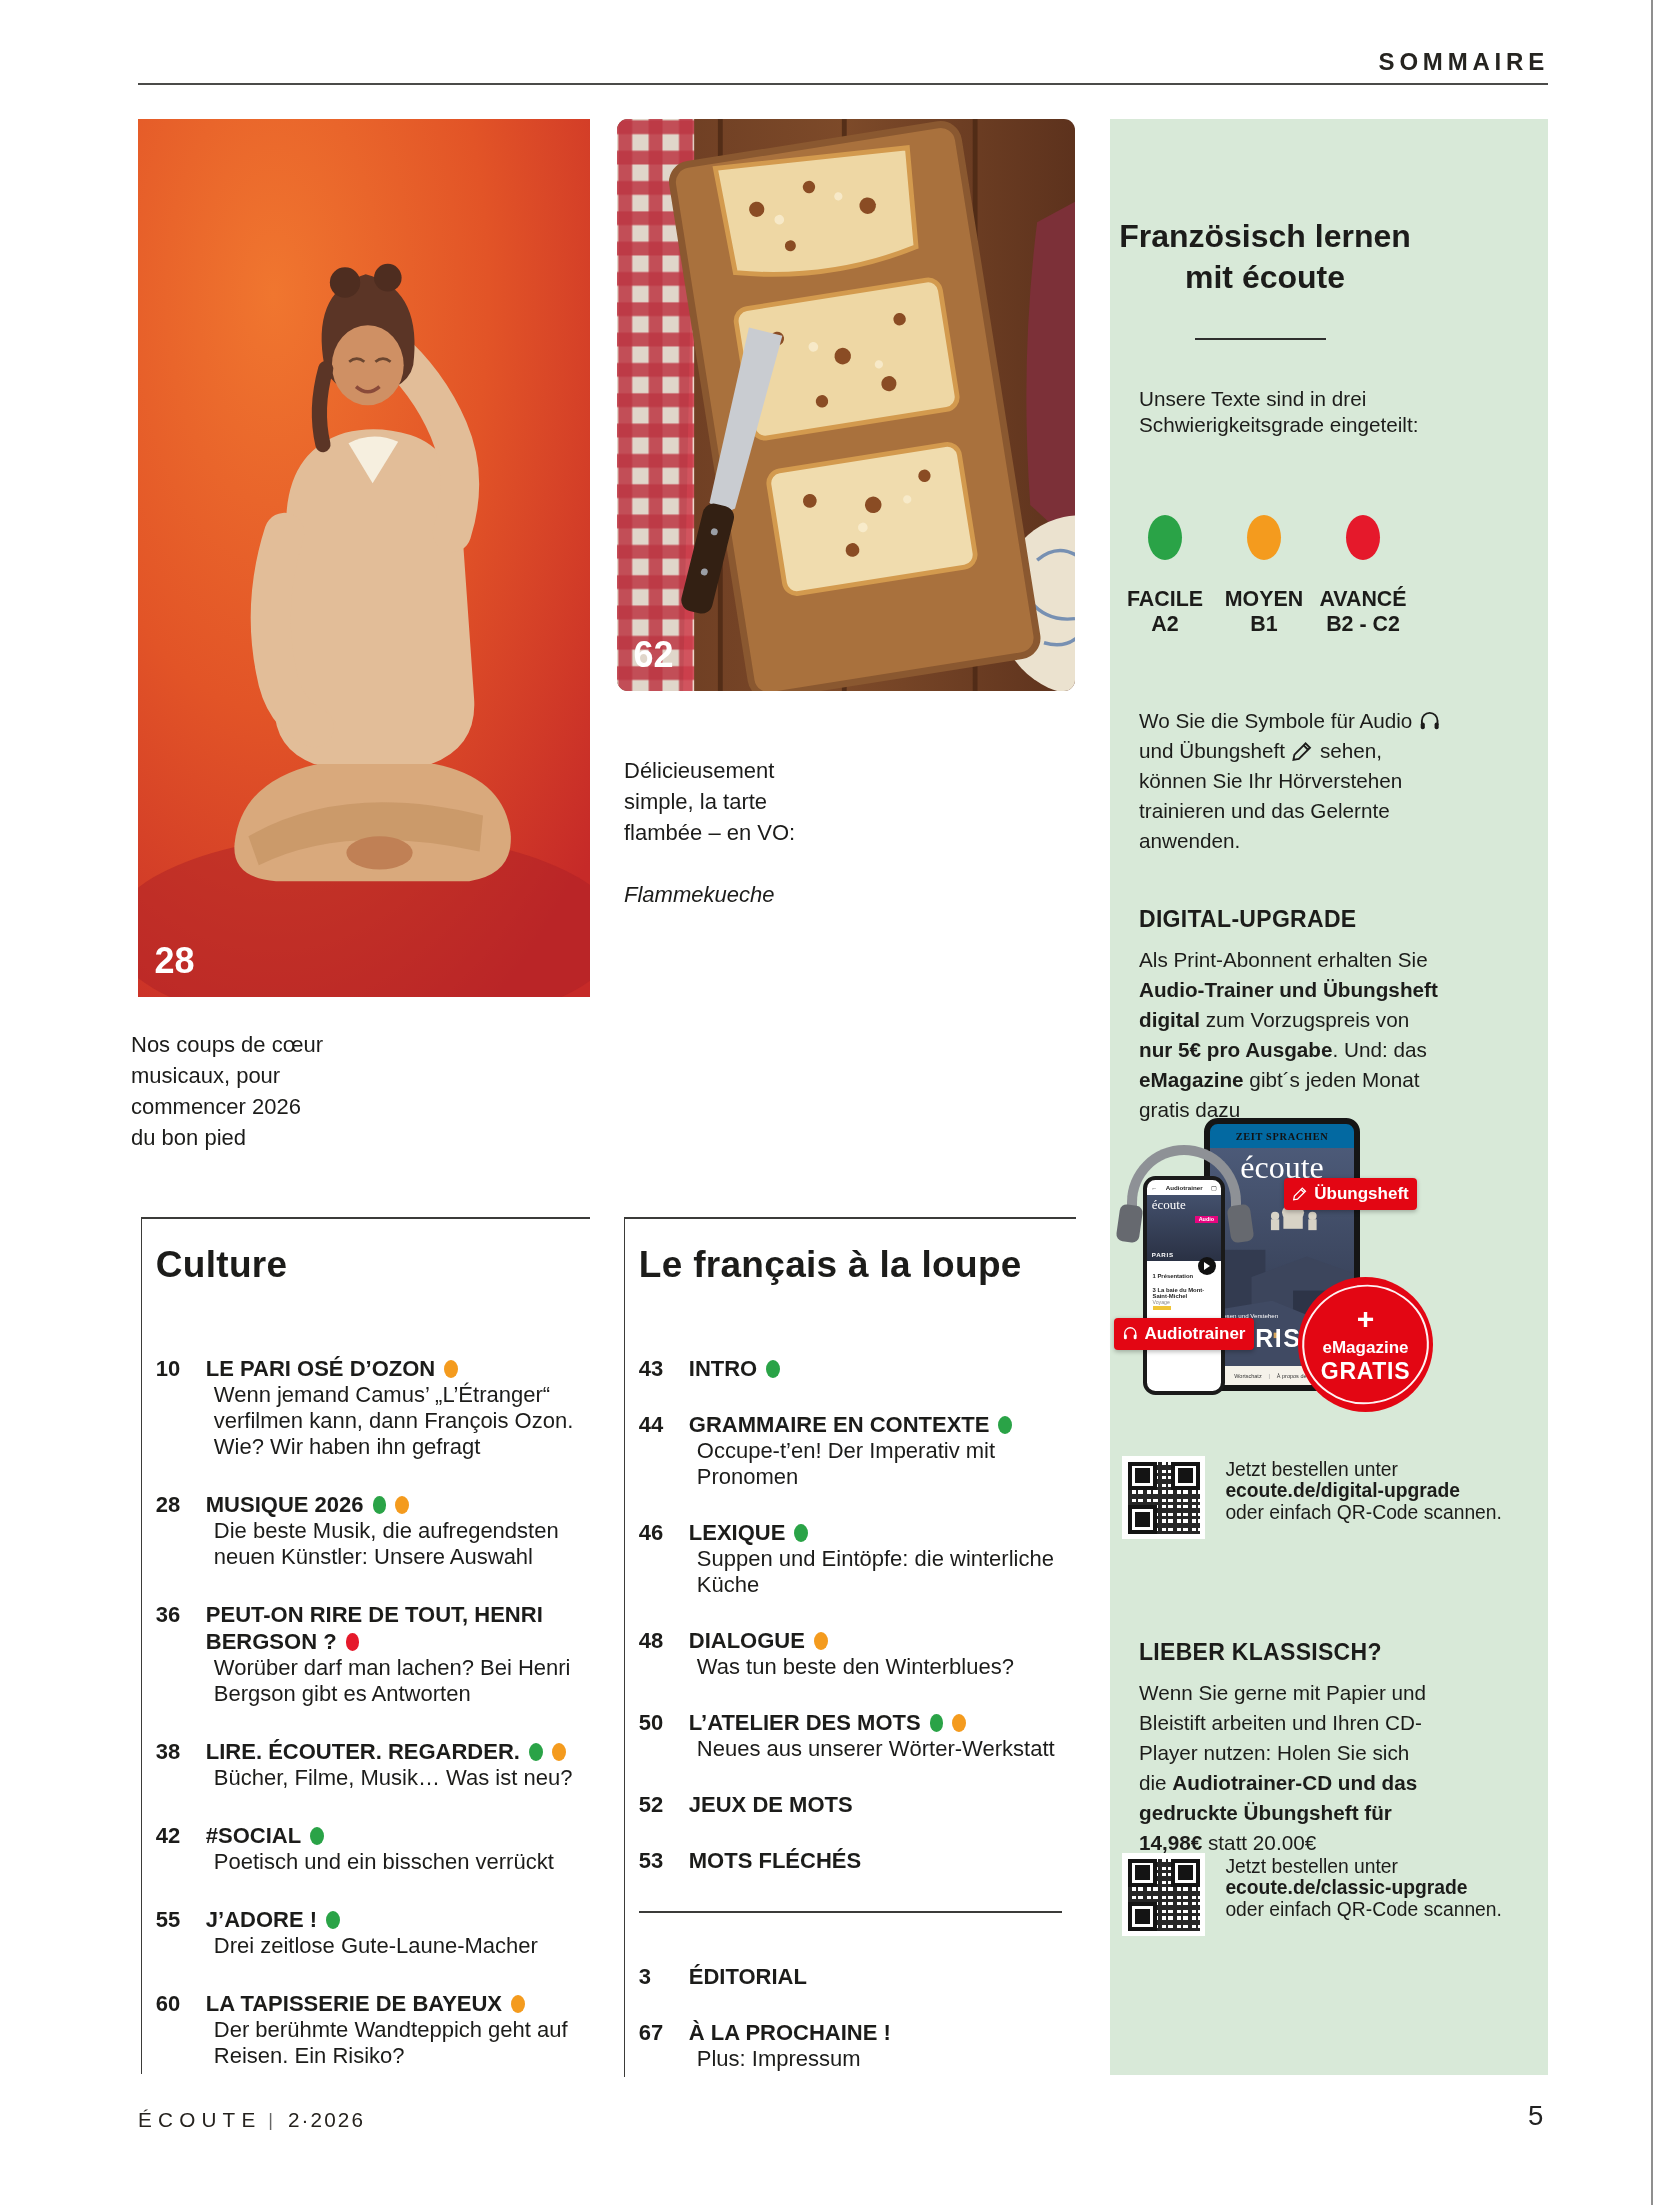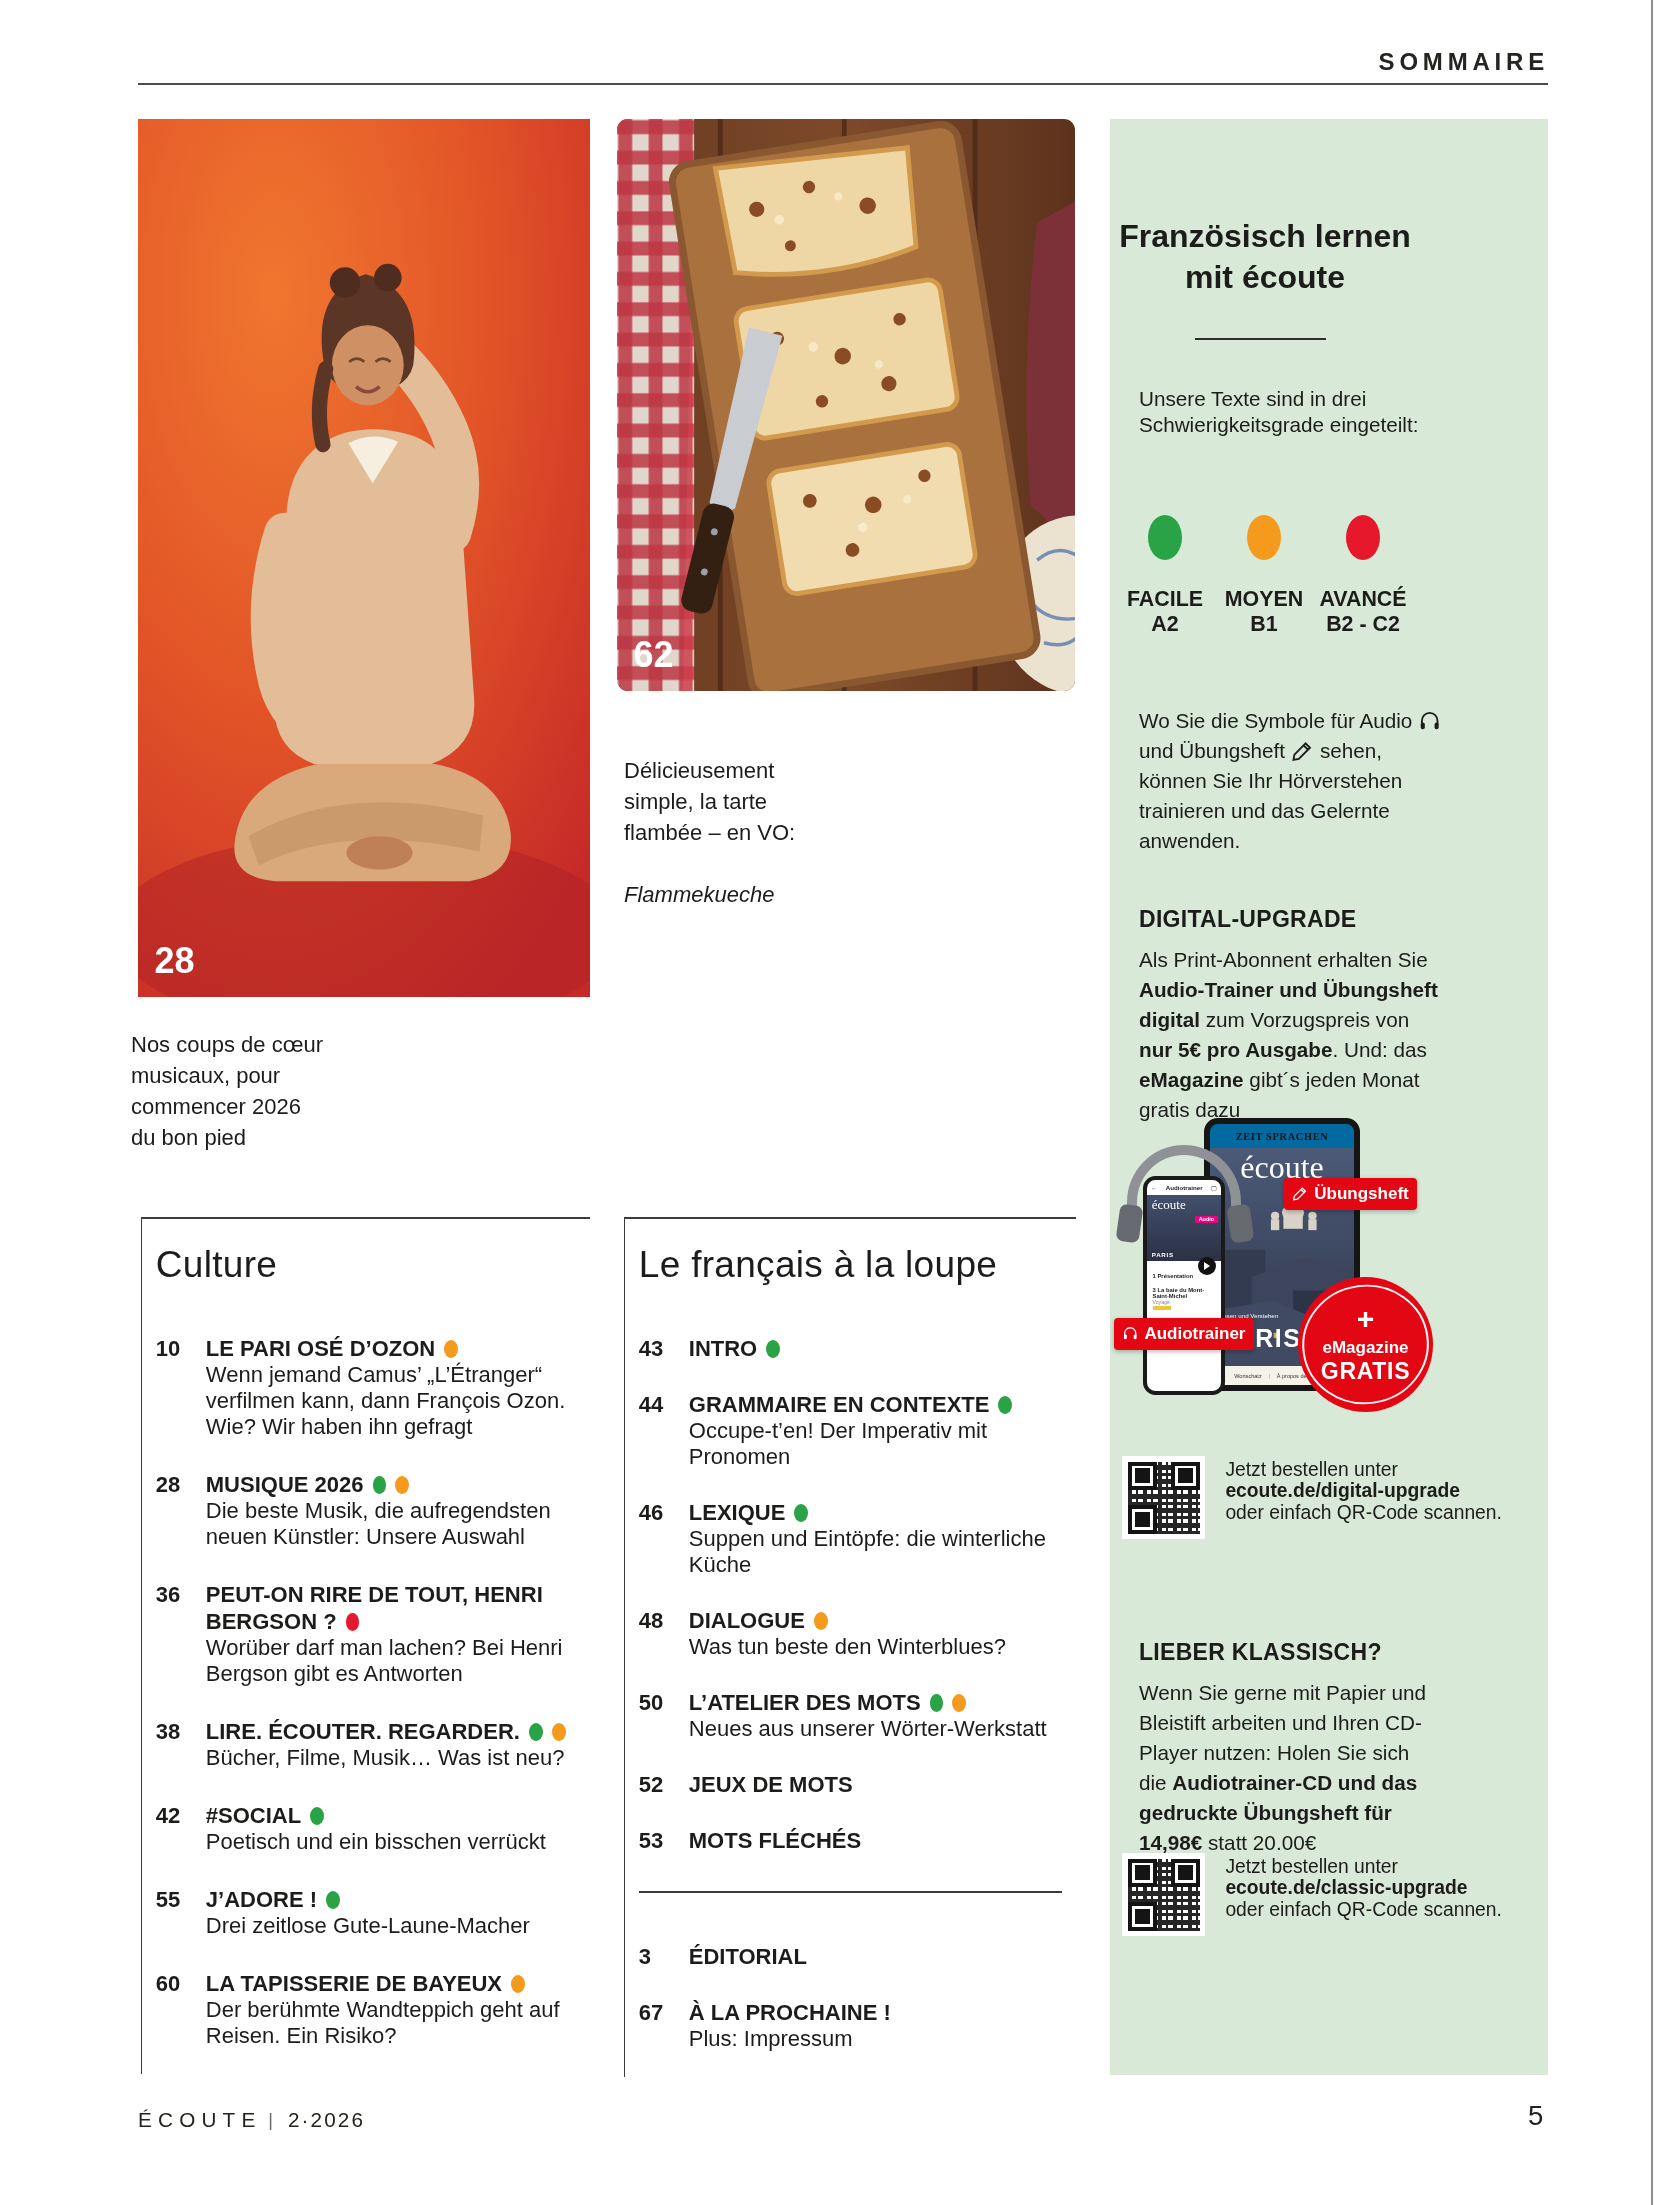--- a/index.html
+++ b/index.html
@@ -22,27 +22,27 @@
   #photo2{left:617px;top:119px;width:458px;height:572px;border-radius:11px;}
   .photo-num{position:absolute;left:16.5px;bottom:18px;color:#fff;font-size:36px;font-weight:bold;line-height:1;}
   .caption{position:absolute;text-align:left;font-size:22px;line-height:31px;white-space:pre-line;}
   #cap1{left:131px;top:1029px;width:358px;}
   #cap2{left:624px;top:724px;width:358px;}
 
   
   .toc{position:absolute;top:1217px;border-top:2.1px solid #3b3b39;border-left:1.4px solid #3b3b39;padding:25px 0 0 13.8px;box-sizing:border-box;}
   #toc-culture{left:141px;width:449px;height:857px;}
   #toc-francais{left:624px;width:452px;height:860px;}
-  .toc h2{font-size:37px;line-height:41px;font-weight:normal;margin:0 0 50px;letter-spacing:0.3px;}
+  .toc h2{font-size:37px;line-height:41px;font-weight:bold;margin:0 0 70px;letter-spacing:0.3px;}
   .toc-item{display:flex;margin-bottom:31px;}
   #toc-francais .toc-item{margin-bottom:29px;}
   .toc-item .num{width:50px;flex:none;font-weight:bold;font-size:22px;line-height:27px;}
   .toc-item .body{flex:1;max-width:386px;}
   .title-line{font-size:22px;font-weight:bold;line-height:27px;}
-  .desc{font-size:22px;line-height:26px;}
+  .desc{font-size:22px;line-height:26px;margin-left:8px;}
   .dot{display:inline-block;width:13.8px;height:18px;border-radius:50%;margin-left:9px;vertical-align:-2.1px;}
   .divider-rule{border:none;border-top:2.1px solid #3b3b39;margin:37px 0 50px 0;width:calc(100% - 13.8px);}
 
   
   .panel{position:absolute;left:1110px;top:119px;width:438px;height:1956px;background:#d8e9d8;}
   .panel>div{position:absolute;}
   .p-title{left:0;width:310px;top:97px;text-align:center;font-size:32px;line-height:41px;font-weight:bold;}
   .p-div{left:85px;top:219px;width:131px;height:2.1px;background:#2f2f2e;}
   .p-intro{left:29px;top:267px;width:296px;font-size:20.7px;line-height:26px;}
   .p-levels{left:11px;top:396px;display:flex;gap:11px;}

